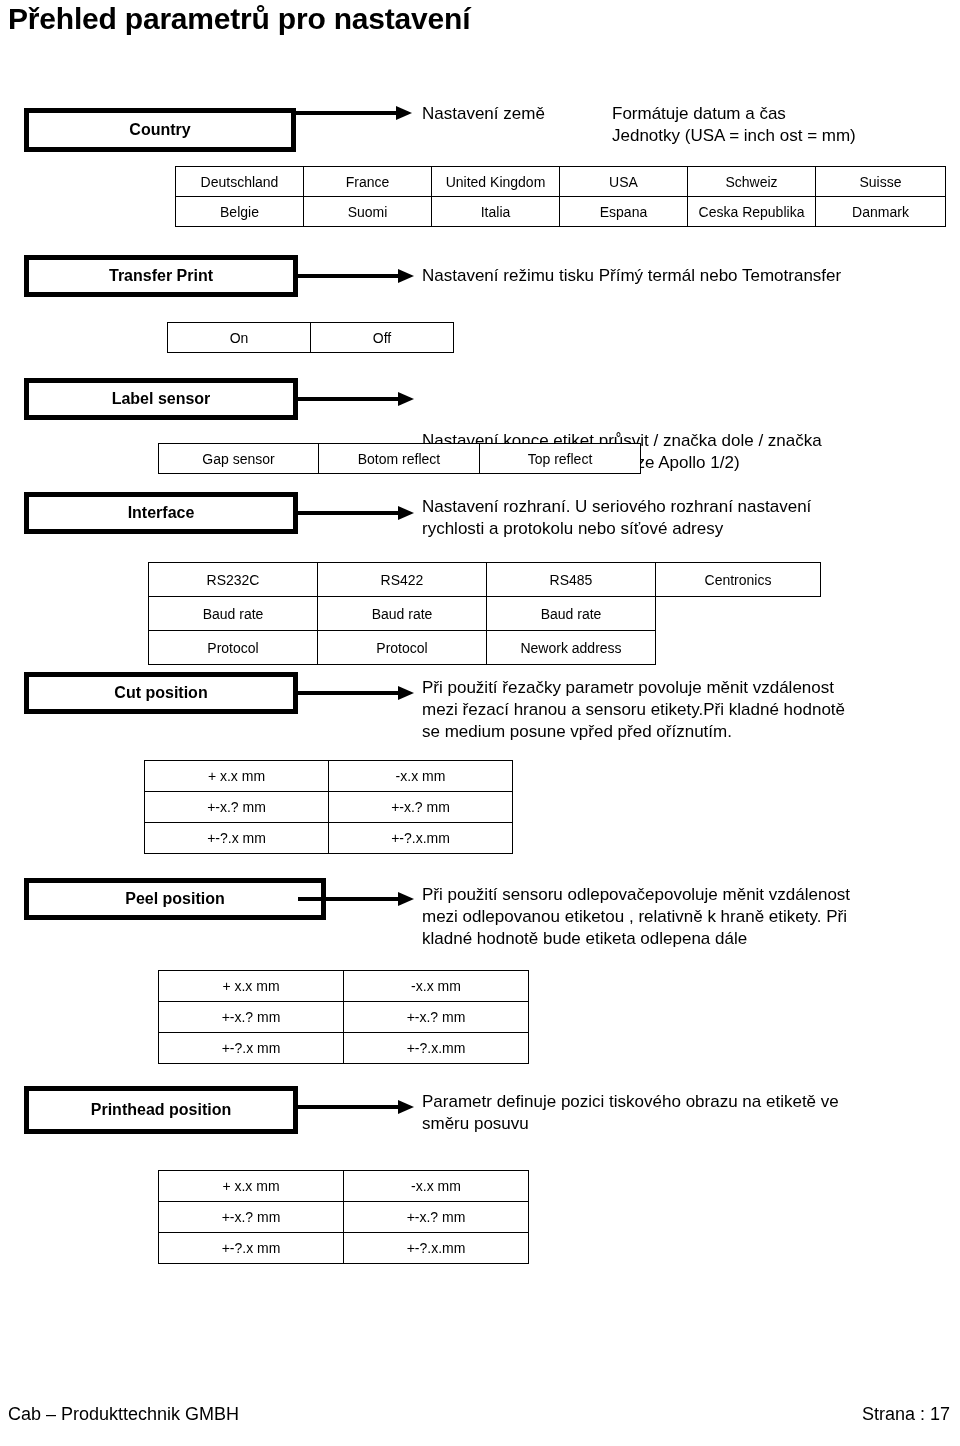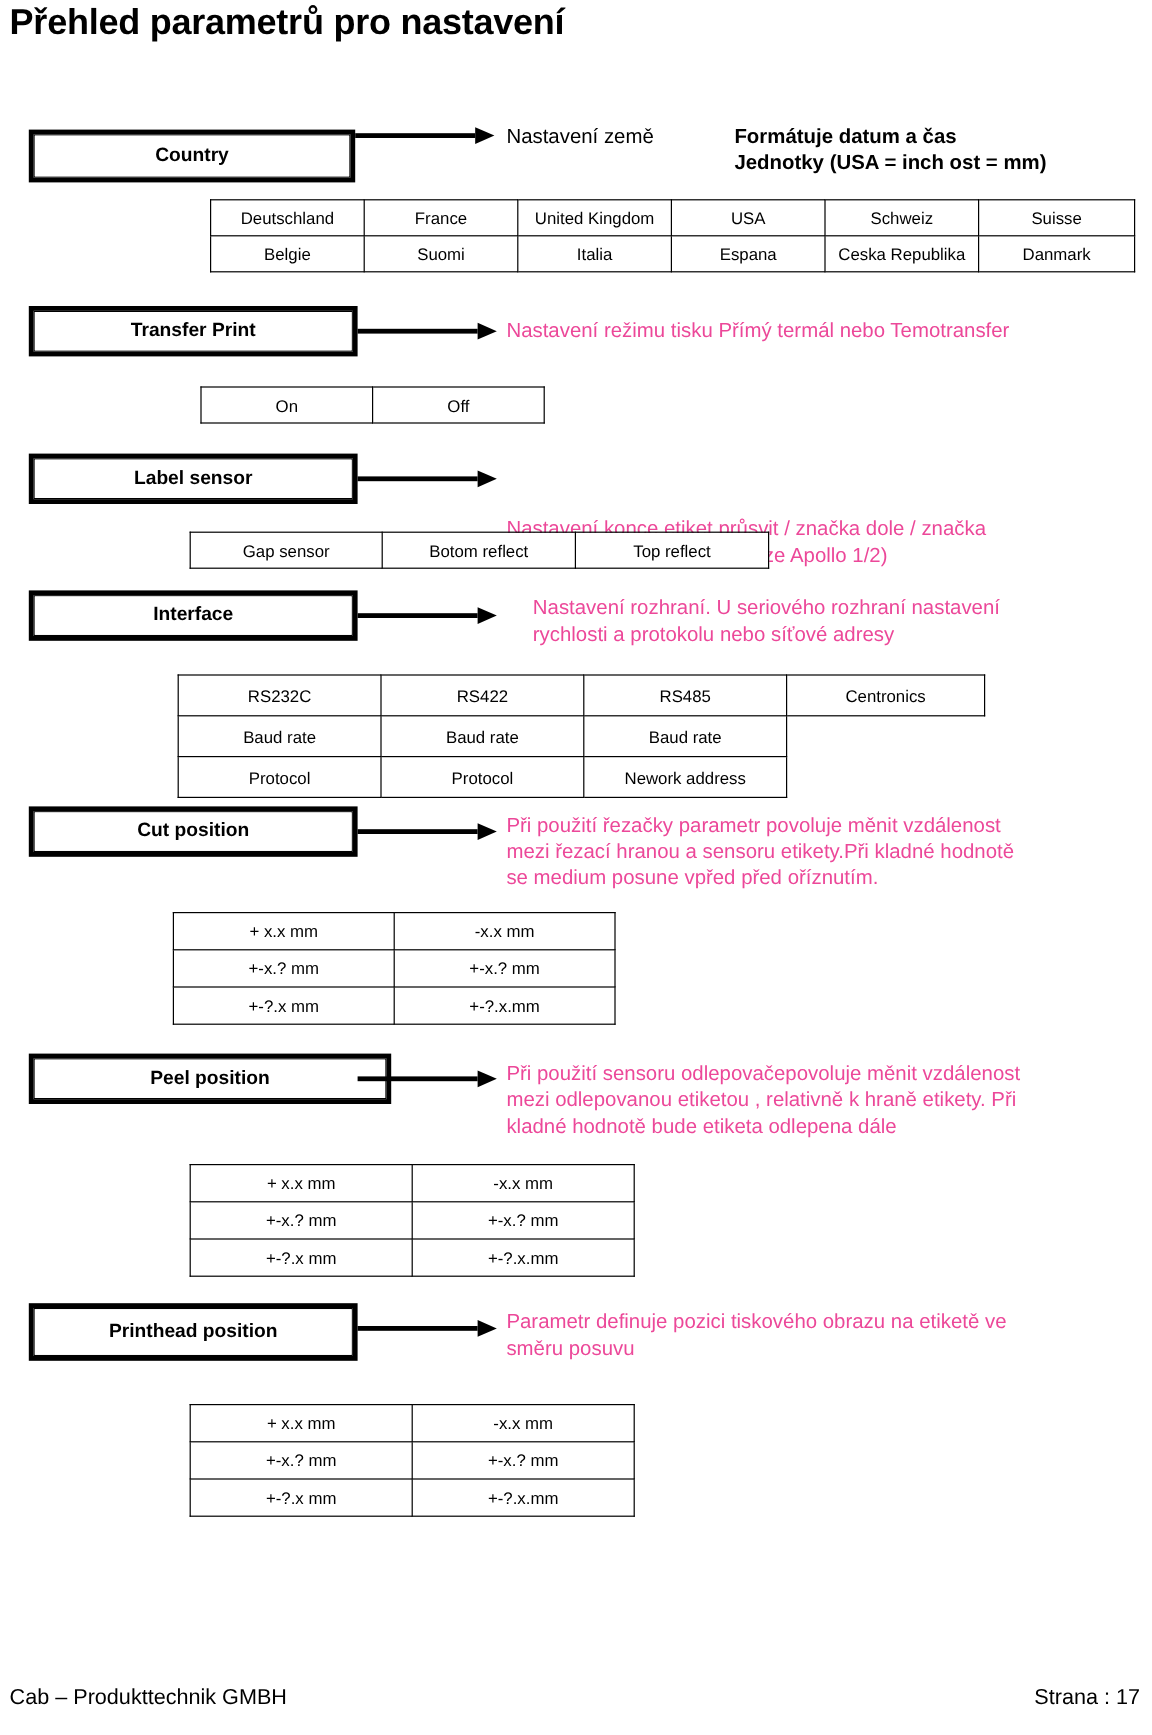--- a/index.html
+++ b/index.html
@@ -87,41 +87,41 @@
     border-top: 7px solid transparent;
     border-bottom: 7px solid transparent;
     border-left: 16px solid #000000;
   }
 
   
   .desc {
     position: absolute;
     font-size: 17px;
     line-height: 1.28;
-    color: #ec4899;
+    color: #000000;
   }
   .desc .line { display: block; white-space: nowrap; }
 
   .desc-two-col {
     position: absolute;
     font-size: 17px;
     line-height: 1.28;
   }
   .desc-two-col .colA {
     position: absolute;
     left: 0;
     top: 0;
     white-space: nowrap;
   }
   .desc-two-col .colB {
     position: absolute;
     left: 190px;
     top: 0;
   }
-  .desc-two-col .colB .line { display: block; white-space: nowrap; font-weight: bold; }
+  .desc-two-col .colB .line { display: block; white-space: nowrap; }
 
   
   .opt-table {
     position: absolute;
     border-collapse: collapse;
     table-layout: fixed;
   }
   .opt-table td {
     border: 1px solid #000000;
     font-size: 14px;
@@ -280,21 +280,21 @@
     <div class="inner">
         <div class="pad">
       <span class="param-label">Interface</span>
     </div>
       </div>
   </div>
   <div class="arrow" style="left:298px; top:506px; width:116px;">
     <div class="shaft" style="width:100px;"></div>
     <div class="head" style="left:100px;"></div>
   </div>
-  <div class="desc" style="left:444px; top:496px; width:500px;">
+  <div class="desc" style="left:422px; top:496px; width:500px;">
     <span class="line">Nastavení rozhraní. U seriového rozhraní nastavení</span>
     <span class="line">rychlosti a protokolu nebo síťové adresy</span>
   </div>
   <table class="opt-table iface-table" style="left:148px; top:562px; width:672px;">
     <colgroup>
       <col style="width:169px;">
         <col style="width:169px;">
         <col style="width:169px;">
         <col style="width:165px;">
     </colgroup>

